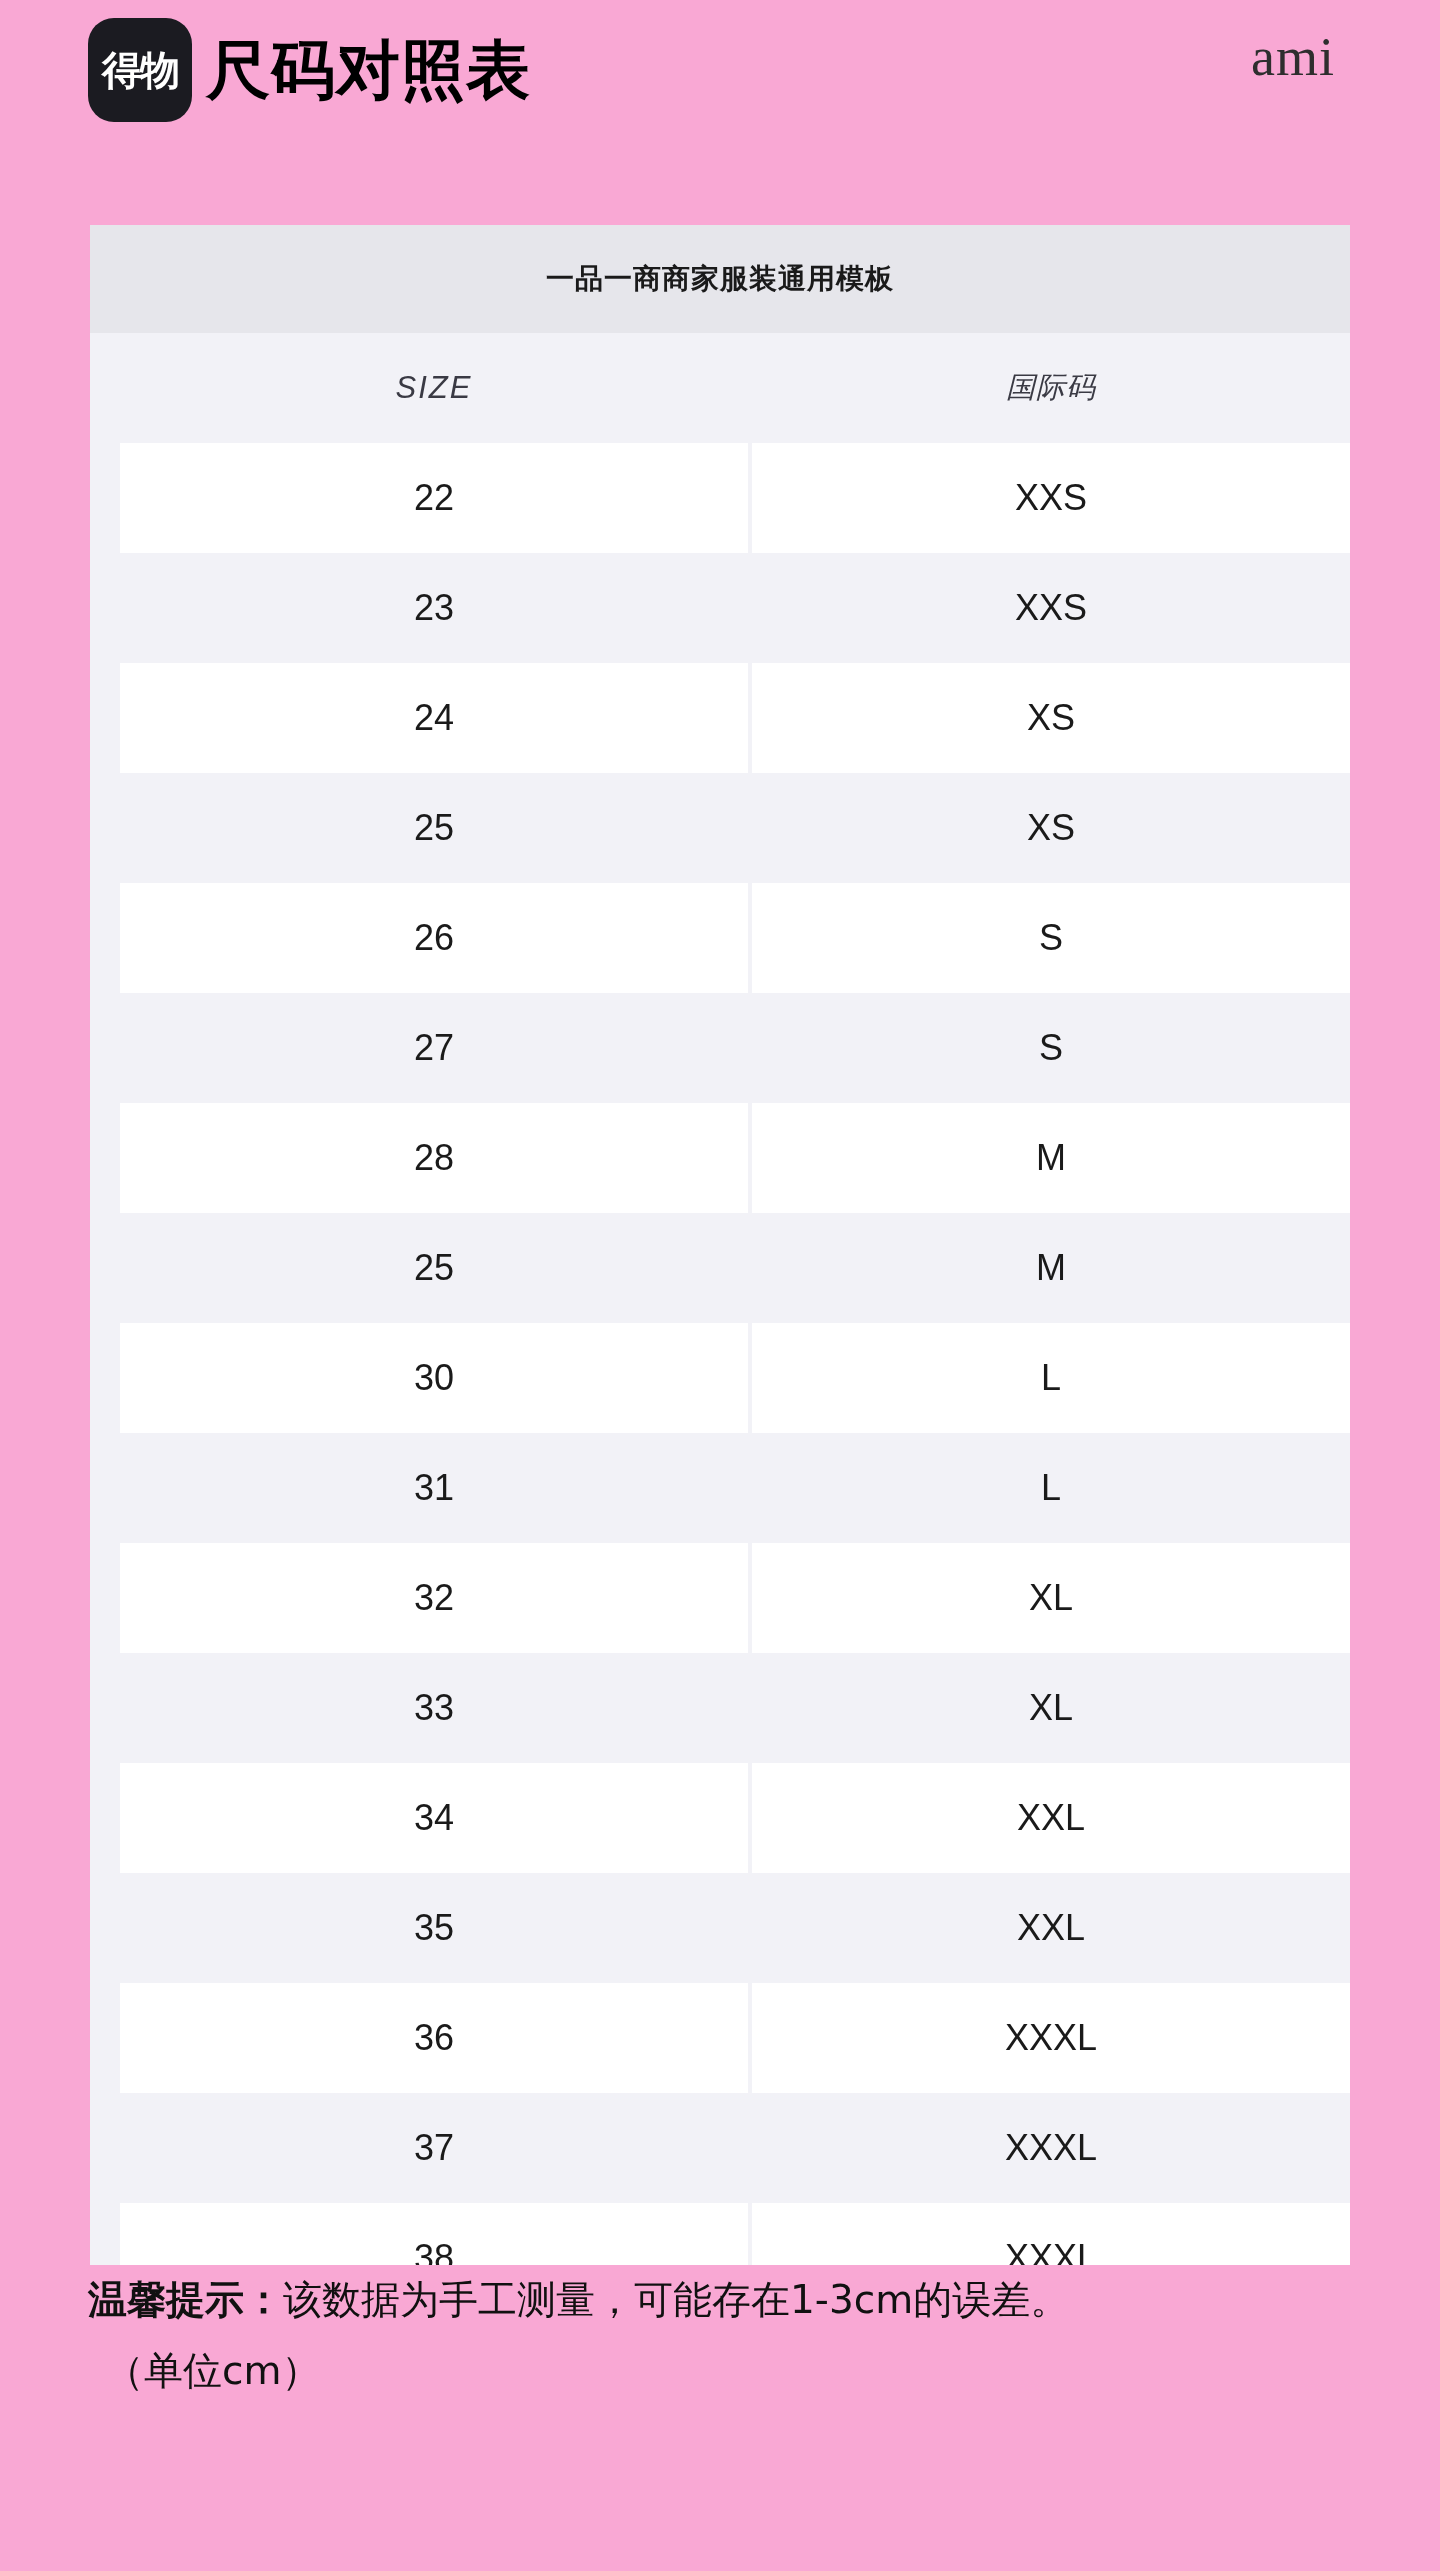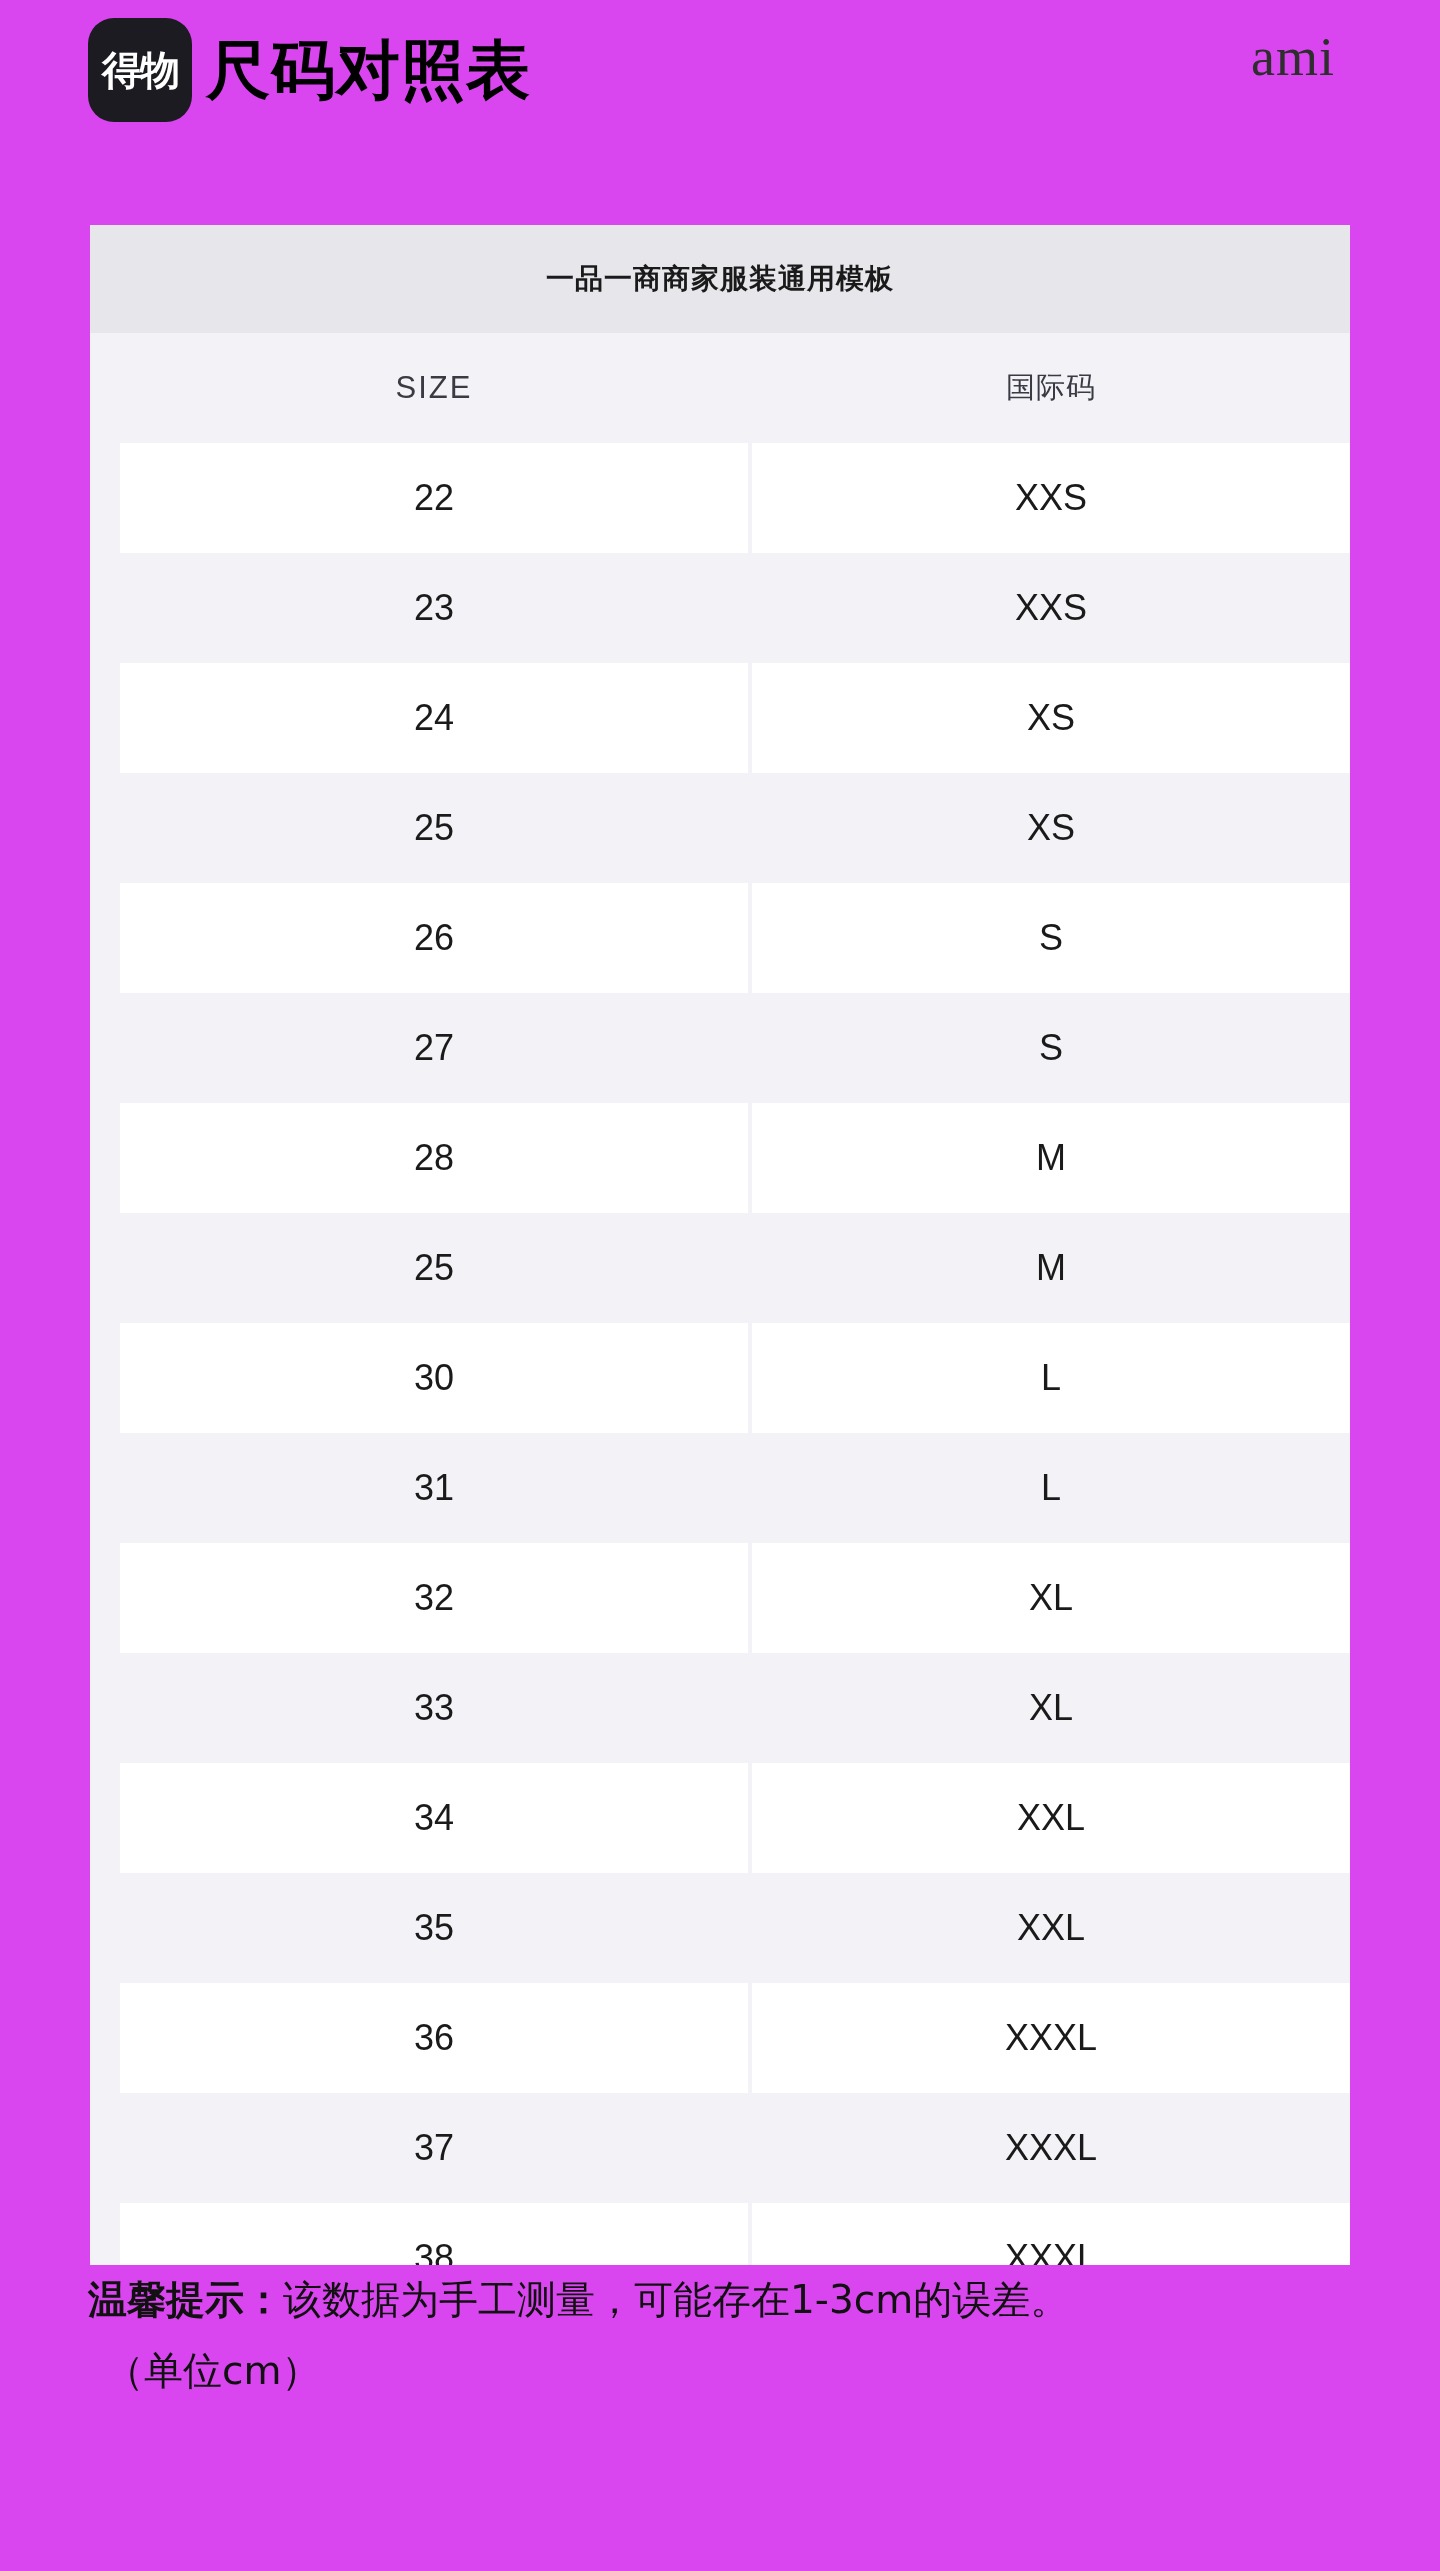--- a/index.html
+++ b/index.html
@@ -9,21 +9,21 @@
     height:2571px;
     background:#ffffff;
     font-family:"Liberation Sans","DejaVu Sans",sans-serif;
     overflow:hidden;
   }
 
   .page {
     position:relative;
     width:1440px;
     height:2571px;
-    background:#d946ef;
+    background:#f9a8d4;
   }
 
   
   .header {
     position:absolute;
     left:0; top:0;
     width:1440px; height:150px;
   }
 
   .brand-block {
@@ -136,21 +136,21 @@
     width:628px;
     margin-left:30px;
     margin-right:2px;
   }
   .cell.c2 {
     width:598px;
     margin-left:2px;
   }
 
   .row.head .cell.c1,
-  .row.head .cell.c2 { margin-left:30px; margin-right:2px; }
+  .row.head .cell.c2 { margin-left:30px; margin-right:2px;font-style:italic; }
   .row.head .cell.c2 { margin-left:2px; margin-right:0; }
 
   
   .footer {
     position:absolute;
     left:0; top:2272px;
     width:1440px;
   }
 
   .note-line {

